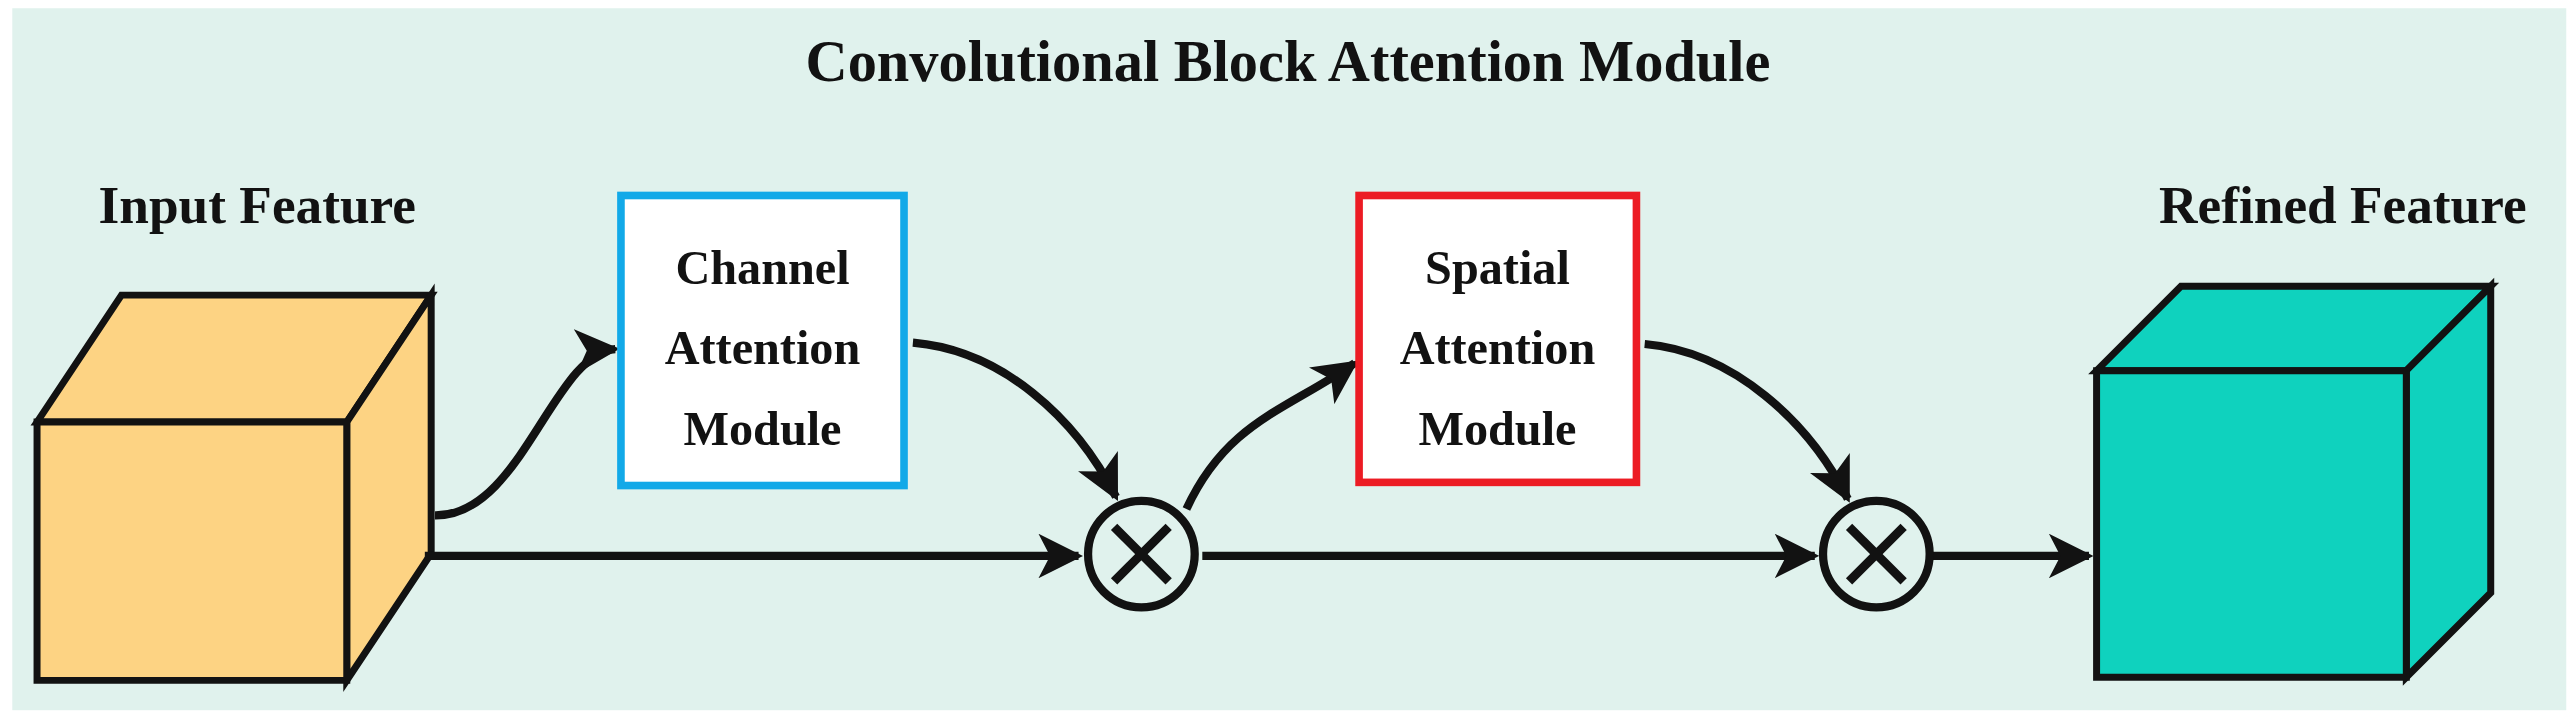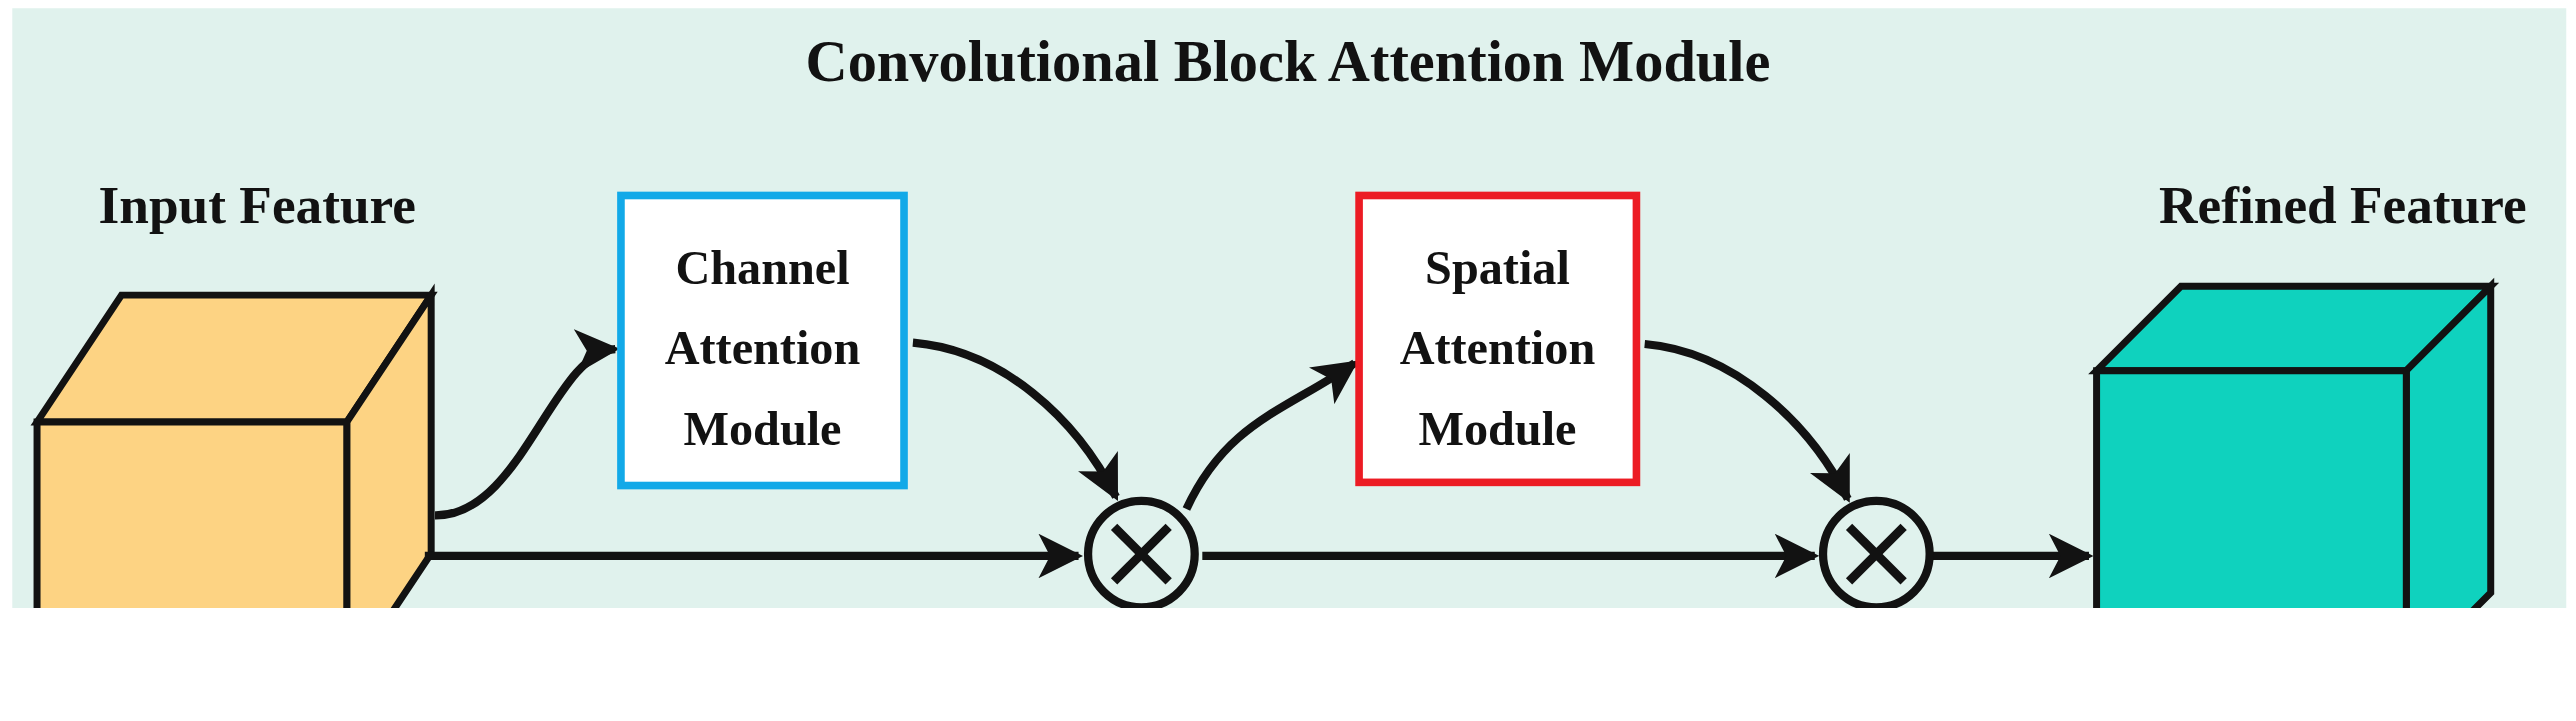--- a/index.html
+++ b/index.html
@@ -1,19 +1,19 @@
 <!DOCTYPE html>
 <html style="font-size:10.2px"><head>
 <meta charset="utf-8">
 <style>
   html, body { margin: 0; padding: 0; background: #ffffff; }
   .canvas {
     position: relative;
     width: 2576px;
-    height: 608px;
+    height: 721px;
     background: #ffffff;
     font-family: "Liberation Serif", "DejaVu Serif", serif;
   }
   svg { display: block; }
   .diagram-text {
     font-family: "Liberation Serif", "DejaVu Serif", serif;
     font-weight: bold;
     fill: #121212;
     text-anchor: middle;
   }

